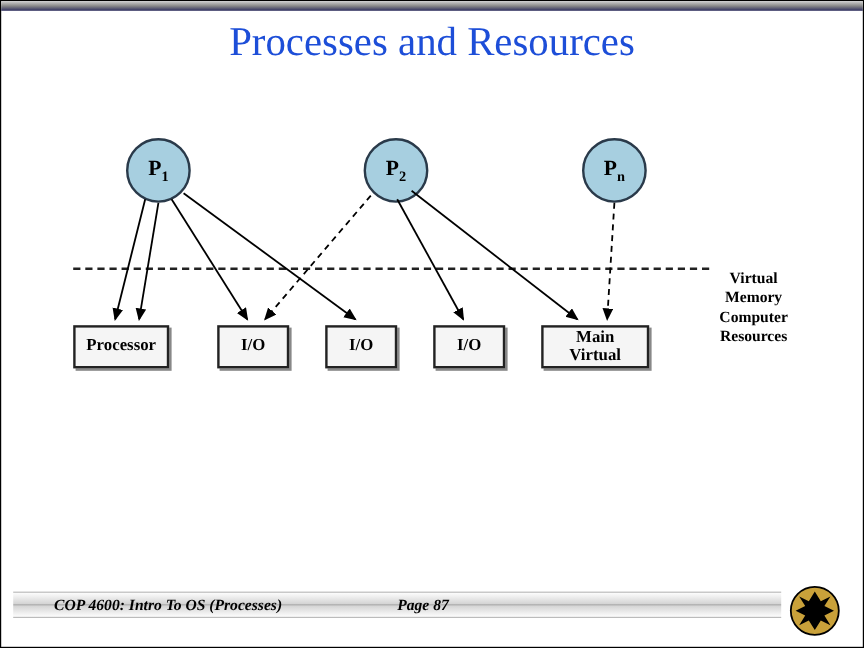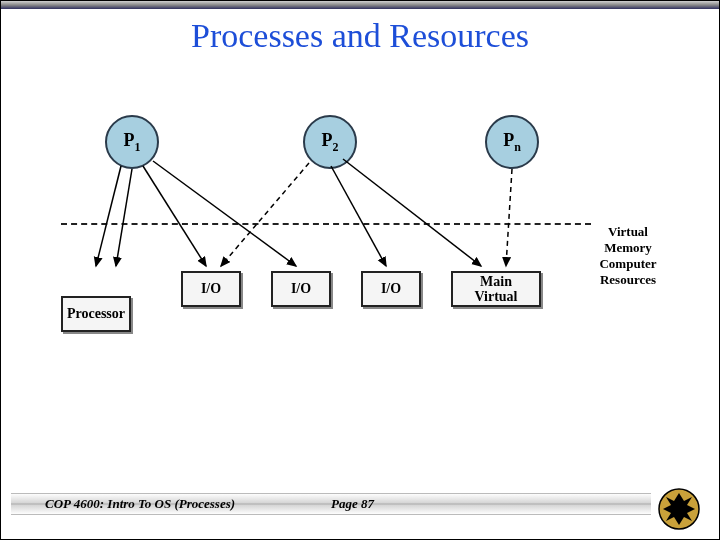--- a/index.html
+++ b/index.html
@@ -131,21 +131,21 @@
       <span><span>P</span><span class="sub">n</span></span>
     </div>
 
     <div class="divider-dash" style="left:0; top:112px; width:530px;"></div>
 
     <div class="side-label" style="left:532px; top:85px; width:70px;"><span style="white-space:pre-line;">Virtual
 Memory</span></div>
     <div class="side-label" style="left:532px; top:117px; width:70px;"><span style="white-space:pre-line;">Computer
 Resources</span></div>
 
-    <div class="resource-box" style="left:0; top:160px; width:70px; height:36px;margin-top:25px;">
+    <div class="resource-box" style="left:0; top:160px; width:80px; height:36px;">
         <span>Processor</span>
       </div>
     <div class="resource-box" style="left:120px; top:160px; width:60px; height:36px;">
         <span>I/O</span>
       </div>
     <div class="resource-box" style="left:210px; top:160px; width:60px; height:36px;">
         <span>I/O</span>
       </div>
     <div class="resource-box" style="left:300px; top:160px; width:60px; height:36px;">
         <span>I/O</span>

